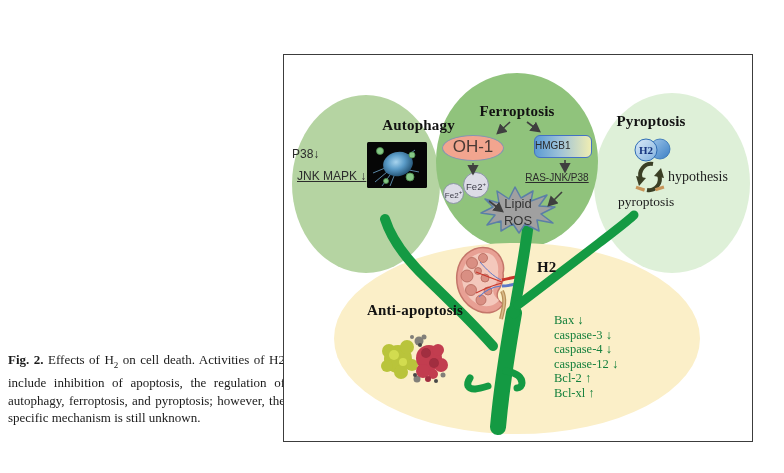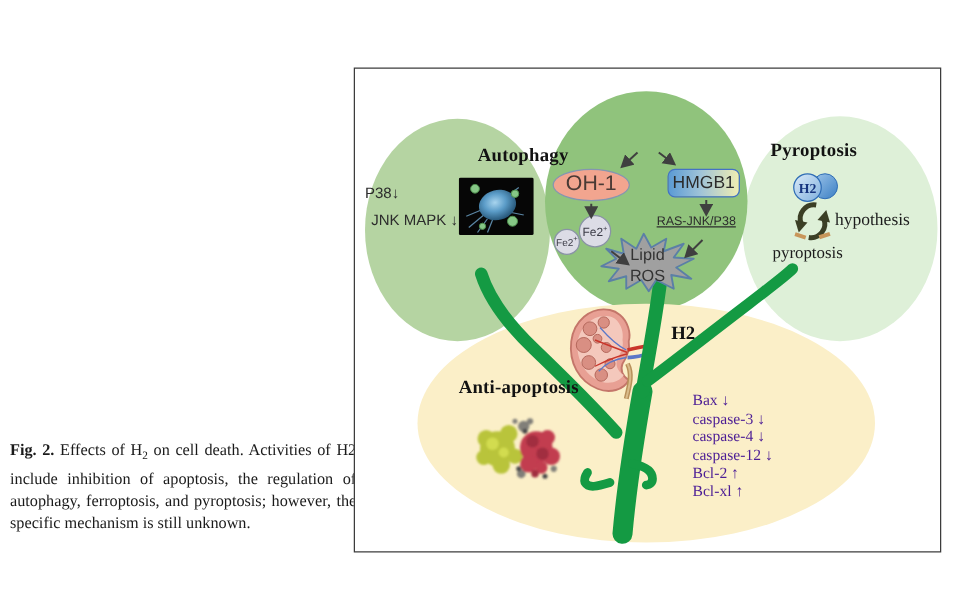--- a/index.html
+++ b/index.html
@@ -39,54 +39,54 @@
   .t-autophagy { left:97px;  top:62px;  width:75px; }
   .t-ferroptosis { left:186px; top:48px; width:94px; }
   .t-pyroptosis { left:322px; top:58px; width:90px; }
   .t-anti { left:75px; top:247px; width:112px; }
 
   .sans-label {
     position:absolute; font-family:"Liberation Sans","DejaVu Sans",sans-serif;
     font-size:12px; color:#2c2c2c; white-space:nowrap;
   }
   .p38 { left:8px;  top:92px; }
-  .jnk { left:13px; top:114px; }
+  .jnk { left:13px; top:114px;text-decoration:underline; }
   .ras { left:235px; top:117px; width:76px; text-align:center; font-size:10px;text-decoration:underline; }
 
   .oh1 {
     position:absolute; left:158px; top:80px; width:62px; height:26px;
     border-radius:50%; background:#f2a58f;
     border:1.5px solid #8496b0;
     font-family:"Liberation Sans","DejaVu Sans",sans-serif;
     font-size:17px; color:#4a3a35; text-align:center; line-height:22px;
   }
   .hmgb1 {
     position:absolute; left:250px; top:80px; width:58px; height:23px;
     border-radius:6px;
     background:linear-gradient(90deg,#5b9bd5 0%,#9fc3d8 45%,#efedb2 100%);
     border:1.5px solid #4472c4;
     font-family:"Liberation Sans","DejaVu Sans",sans-serif;
-    font-size:14px; color:#2b2b2b; text-align:center; line-height:19px;
+    font-size:10px; color:#2b2b2b; text-align:left; line-height:19px;
   }
   .fe2 {
     position:absolute; border-radius:50%;
     background:#dcdce6; border:1.5px solid #8a93a6;
     font-family:"Liberation Sans","DejaVu Sans",sans-serif;
     color:#3a3a46; text-align:center;
   }
   .fe2-big   { left:179px; top:117px; width:26px; height:26px; font-size:9.5px; line-height:22px; }
   .fe2-small { left:159px; top:128px; width:21px; height:21px; font-size:8px;  line-height:17px; }
   .fe2 sup { font-size:6px; }
 
   .hyp  { position:absolute; left:384px; top:114px; font-size:14px; color:#1c1c1c; }
   .pyrw { position:absolute; left:334px; top:139px; font-size:13.5px; color:#1c1c1c; }
 
   .h2-center { position:absolute; left:253px; top:204px; font-weight:bold; font-size:15px; color:#121212; }
 
-  .markers { position:absolute; left:270px; top:258px; font-size:12.5px; line-height:14.6px; color:#4c1d95; }
+  .markers { position:absolute; left:270px; top:258px; font-size:12.5px; line-height:14.6px; color:#15803d; }
 
   svg { display:block; }
 </style>
 </head>
 <body>
 
 <div class="abs caption">
   <span class="figlab">Fig. 2.</span><span> Effects of H</span><sub>2</sub><span> on cell death. Activities of H2 include inhibition of apoptosis, the regulation of autophagy, ferroptosis, and pyroptosis; however, the specific mechanism is still unknown.</span>
 </div>
 
@@ -155,20 +155,21 @@
     </g>
     <ellipse cx="31" cy="22" rx="15" ry="12" fill="url(#gcell)" transform="rotate(-14 31 22)"></ellipse>
     <g fill="#86c786" stroke="#4e8f4e" stroke-width="0.8">
       <circle cx="13" cy="9" r="3.5"></circle>
         <circle cx="45" cy="13" r="3"></circle>
         <circle cx="43" cy="35" r="4"></circle>
         <circle cx="19" cy="39" r="2.5"></circle>
     </g>
   </svg>
 
+  <div class="sec-title t-ferroptosis">Ferroptosis</div>
   <div class="oh1">OH-1</div>
   <div class="hmgb1">HMGB1</div>
   <div class="fe2 fe2-big"><span>Fe2</span><sup>+</sup></div>
   <div class="fe2 fe2-small"><span>Fe2</span><sup>+</sup></div>
   <div class="sans-label ras">RAS-JNK/P38</div>
 
   <svg class="abs" style="left:193px; top:130px;" width="80" height="50" viewBox="0 0 80 50">
     <polygon points="4,28 16,22 8,14 22,18 20,6 32,14 38,2 44,13 56,6 54,16 70,10 62,21 78,22 64,29 76,38 60,35 62,46 48,39 42,48 36,39 24,46 24,36 10,40 18,30" fill="#a0a0a0" stroke="#5b7fa6" stroke-width="1.5" stroke-linejoin="round"></polygon>
     <text x="41" y="23" text-anchor="middle" font-family="Liberation Sans, DejaVu Sans, sans-serif" font-size="13" fill="#333333">Lipid</text>
     <text x="41" y="40" text-anchor="middle" font-family="Liberation Sans, DejaVu Sans, sans-serif" font-size="13" fill="#333333">ROS</text>

